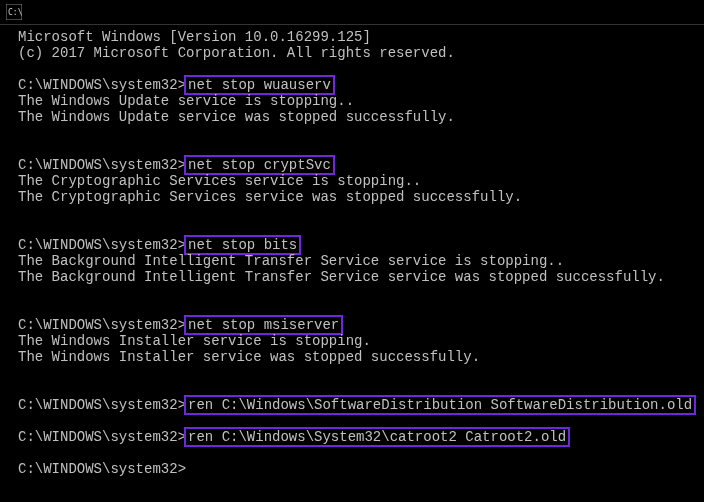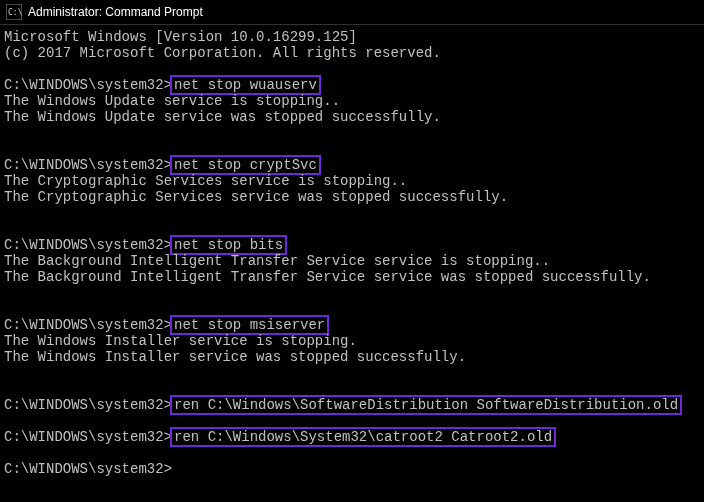--- a/index.html
+++ b/index.html
@@ -23,21 +23,21 @@
     color: #fff;
   }
   .titlebar .sys-icon {
     width: 16px;
     height: 16px;
     display: inline-flex;
     align-items: center;
     justify-content: center;
   }
   .terminal {
-    padding: 4px 2px 2px 4px;
+    padding: 4px 2px 2px 18px;
     white-space: pre;
     line-height: 16px;
     letter-spacing: 0px;
   }
   .hl {
     border: 2px solid #6d28d9;
     padding: 0 2px;
     margin-left: -2px;
   }
   .prompt-line { display: block; }
@@ -45,16 +45,15 @@
 </head>
 <body>
 
 <div class="titlebar">
   <span class="sys-icon">
     <svg width="16" height="16" viewBox="0 0 16 16">
       <rect x="0" y="0" width="16" height="16" fill="#000" stroke="#888" stroke-width="1"></rect>
       <text x="2" y="11" font-size="8" font-family="Consolas,monospace" fill="#ccc">C:\</text>
     </svg>
   </span>
-  <span>Administrator: Command Prompt</span>
 </div>
 
 <div class="terminal"><span class="prompt-line">Microsoft Windows [Version 10.0.16299.125]</span><span class="prompt-line">(c) 2017 Microsoft Corporation. All rights reserved.</span><span class="prompt-line"> </span><span class="prompt-line"><span>C:\WINDOWS\system32&gt;</span><span class="hl">net stop wuauserv</span></span><span class="prompt-line">The Windows Update service is stopping..</span><span class="prompt-line">The Windows Update service was stopped successfully.</span><span class="prompt-line"> </span><span class="prompt-line"> </span><span class="prompt-line"><span>C:\WINDOWS\system32&gt;</span><span class="hl">net stop cryptSvc</span></span><span class="prompt-line">The Cryptographic Services service is stopping..</span><span class="prompt-line">The Cryptographic Services service was stopped successfully.</span><span class="prompt-line"> </span><span class="prompt-line"> </span><span class="prompt-line"><span>C:\WINDOWS\system32&gt;</span><span class="hl">net stop bits</span></span><span class="prompt-line">The Background Intelligent Transfer Service service is stopping..</span><span class="prompt-line">The Background Intelligent Transfer Service service was stopped successfully.</span><span class="prompt-line"> </span><span class="prompt-line"> </span><span class="prompt-line"><span>C:\WINDOWS\system32&gt;</span><span class="hl">net stop msiserver</span></span><span class="prompt-line">The Windows Installer service is stopping.</span><span class="prompt-line">The Windows Installer service was stopped successfully.</span><span class="prompt-line"> </span><span class="prompt-line"> </span><span class="prompt-line"><span>C:\WINDOWS\system32&gt;</span><span class="hl">ren C:\Windows\SoftwareDistribution SoftwareDistribution.old</span></span><span class="prompt-line"> </span><span class="prompt-line"><span>C:\WINDOWS\system32&gt;</span><span class="hl">ren C:\Windows\System32\catroot2 Catroot2.old</span></span><span class="prompt-line"> </span><span class="prompt-line"><span>C:\WINDOWS\system32&gt;</span></span></div>
 
 </body></html>

